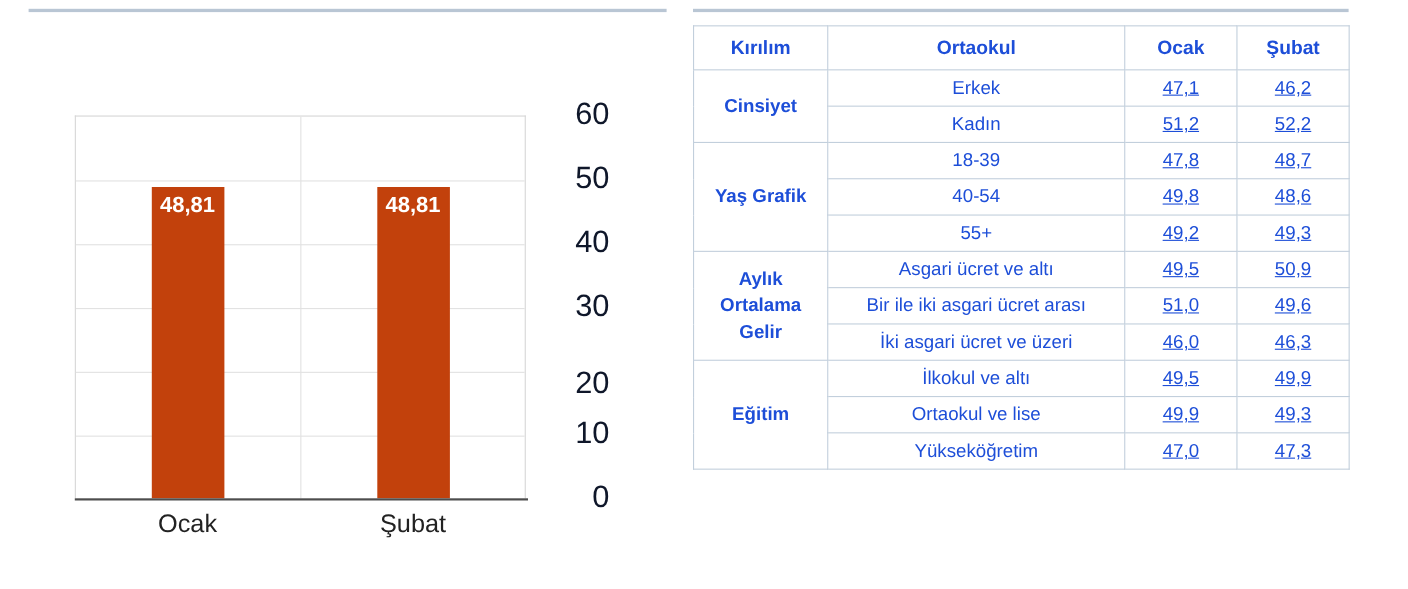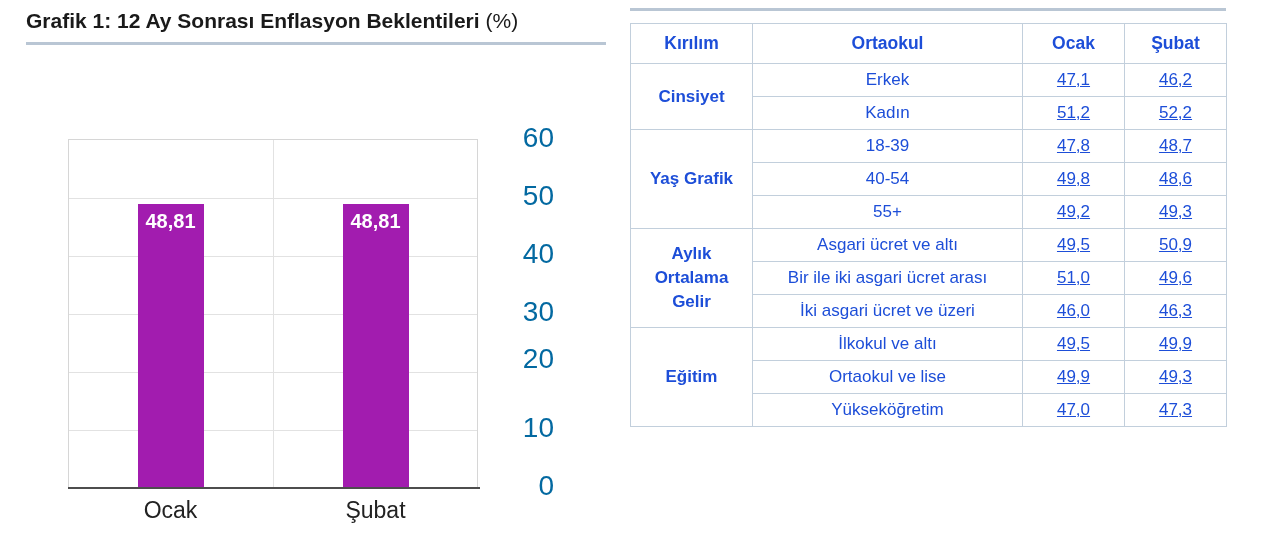--- a/index.html
+++ b/index.html
@@ -99,21 +99,21 @@
     bottom: 0;
     width: 205px;
     height: 100%;
   }
   .bar {
     position: absolute;
     bottom: 0;
     left: 50%;
     transform: translateX(-50%);
     width: 66px;
-    background: #a21caf;
+    background: #c2410c;
   }
   .bar-label {
     position: absolute;
     left: 50%;
     transform: translateX(-50%);
     top: 6px;
     color: #ffffff;
     font-size: 20px;
     font-weight: bold;
     white-space: nowrap;
@@ -132,21 +132,21 @@
     top: 56px;
     width: 70px;
     height: 380px;
   }
   .y-label {
     position: absolute;
     left: 0;
     width: 62px;
     text-align: right;
     font-size: 28px;
-    color: #0369a1;
+    color: #0f172a;
     line-height: 30px;
   }
 
   
   .table-panel {
     position: absolute;
     left: 630px;
     top: 0;
     width: 620px;
     height: 535px;
@@ -193,24 +193,20 @@
   .group-top td {
     border-top: 1px solid #9fb2c6;
   }
 </style>
 </head>
 <body>
 
 <div class="page">
 
   <div class="chart-panel">
-    <div class="panel-title">
-      <span class="strong">Grafik 1: 12 Ay Sonrası Enflasyon Beklentileri</span>
-      <span class="light">(%)</span>
-    </div>
     <div class="title-rule"></div>
 
     <div class="plot-wrap">
 
       <div class="plot-area">
         <div class="grid-line" style="top:58px;"></div>
         <div class="grid-line" style="top:116px;"></div>
         <div class="grid-line" style="top:174px;"></div>
         <div class="grid-line" style="top:232px;"></div>
         <div class="grid-line" style="top:290px;"></div>
@@ -234,21 +230,21 @@
       <div class="axis-base"></div>
 
       <div class="cat-label" style="left:42px;">Ocak</div>
       <div class="cat-label" style="left:247px;">Şubat</div>
 
       <div class="y-labels">
         <div class="y-label" style="top:0px;">60</div>
         <div class="y-label" style="top:58px;">50</div>
         <div class="y-label" style="top:116px;">40</div>
         <div class="y-label" style="top:174px;">30</div>
-        <div class="y-label" style="top:221px;text-align:right;">20</div>
+        <div class="y-label" style="top:244px;text-align:right;">20</div>
         <div class="y-label" style="top:290px;">10</div>
         <div class="y-label" style="top:348px;">0</div>
       </div>
 
     </div>
   </div>
 
   <div class="table-panel">
     <div class="title-rule"></div>
 

